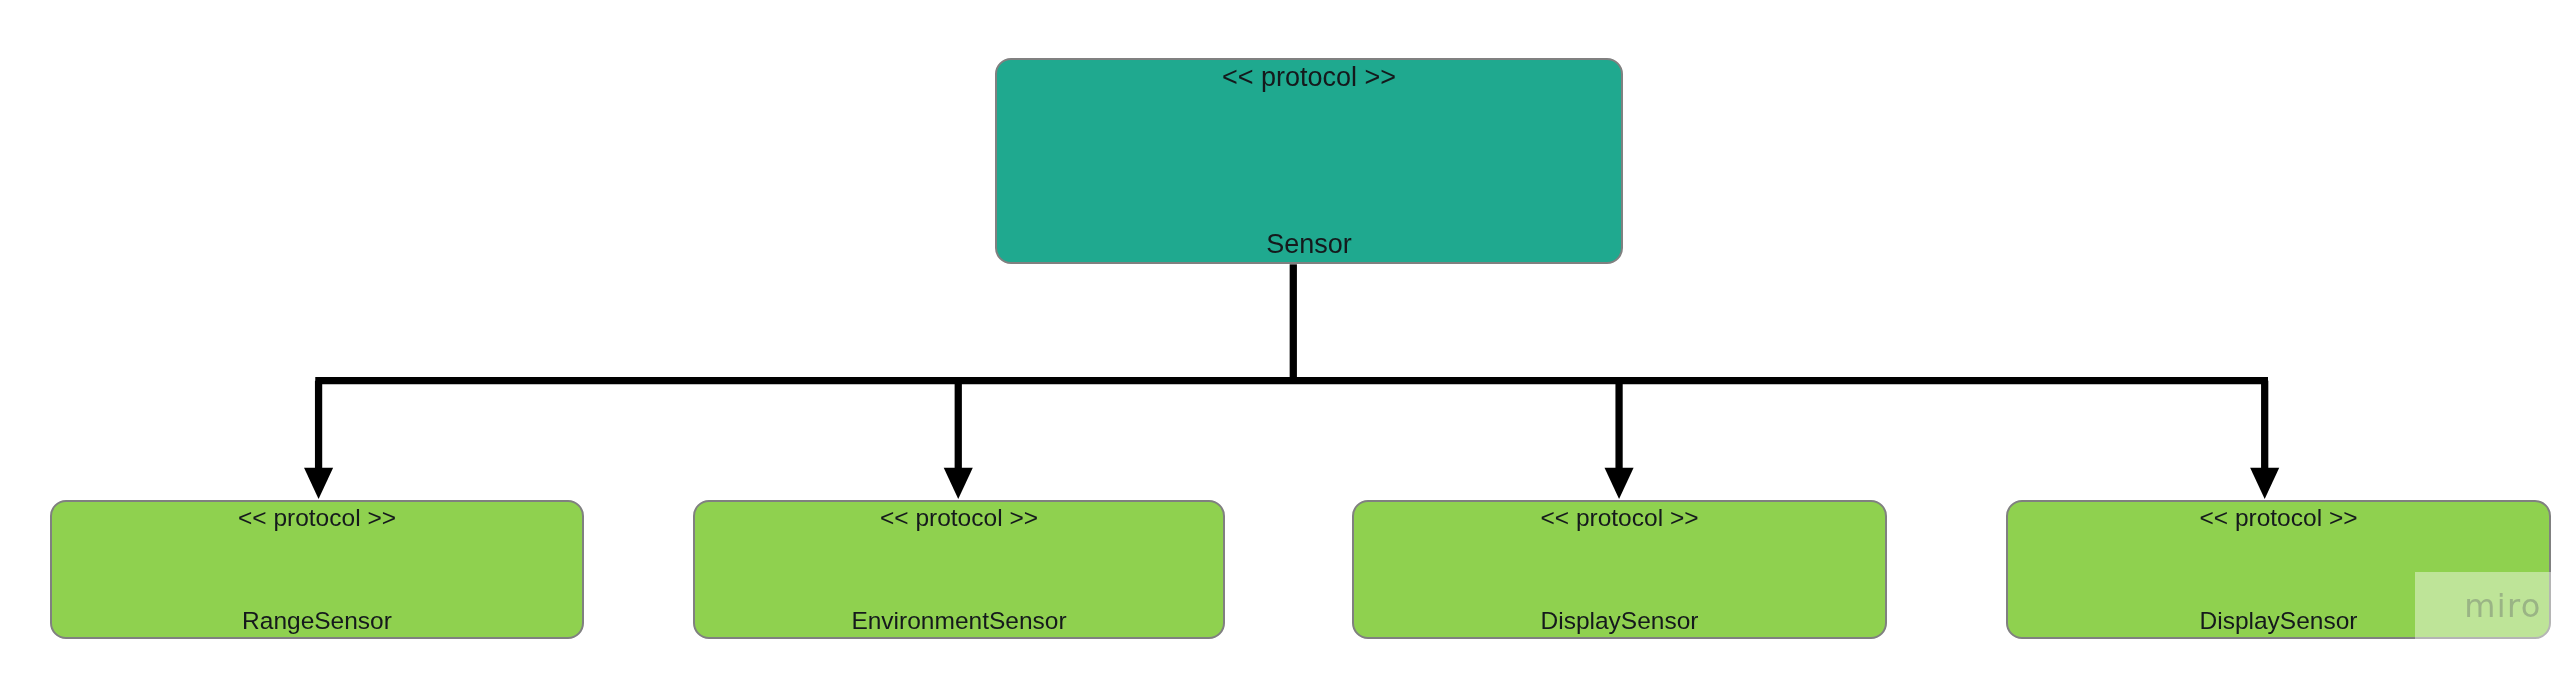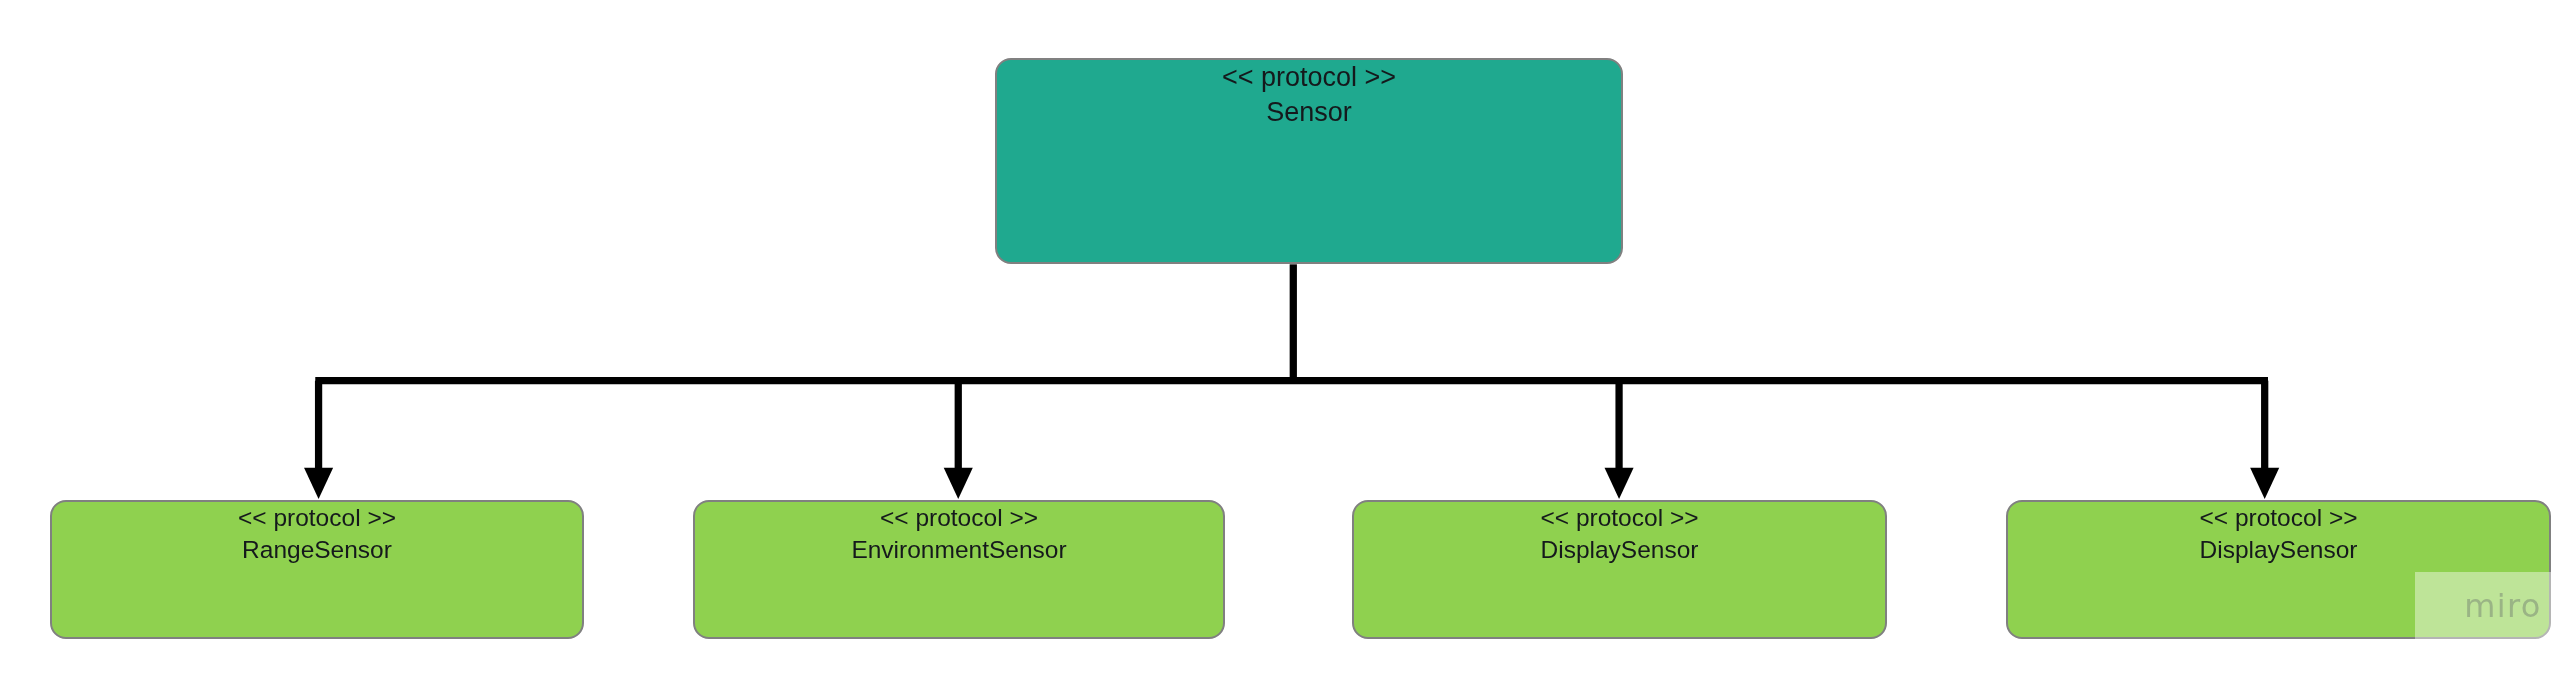--- a/index.html
+++ b/index.html
@@ -27,21 +27,21 @@
     pointer-events: none;
   }
   .node {
     position: absolute;
     box-sizing: border-box;
     border: 2.6px solid #808080;
     border-radius: 16px;
     display: flex;
     flex-direction: column;
     align-items: center;
-    justify-content: flex-start;
+    justify-content: space-between;
     color: #15191c;
     text-align: center;
     line-height: 1.30;
     overflow: hidden;
   }
   .node .stereotype,
   .node .name {
     display: block;
     white-space: nowrap;
   }

